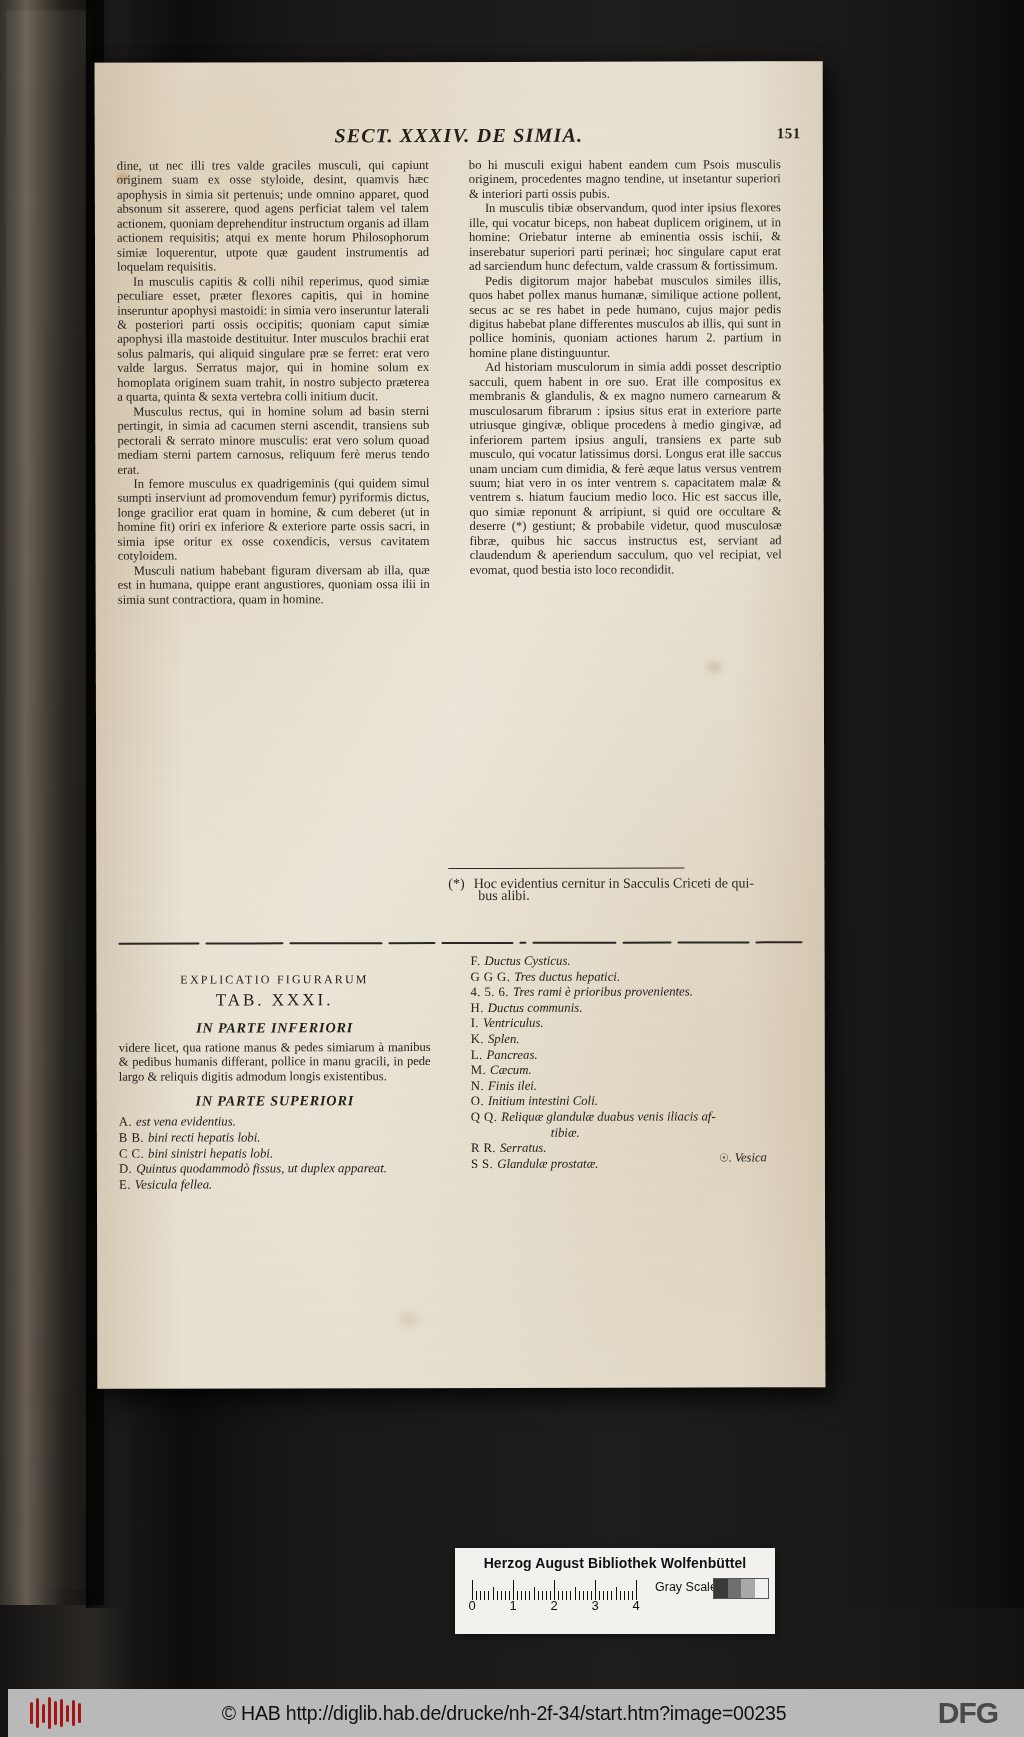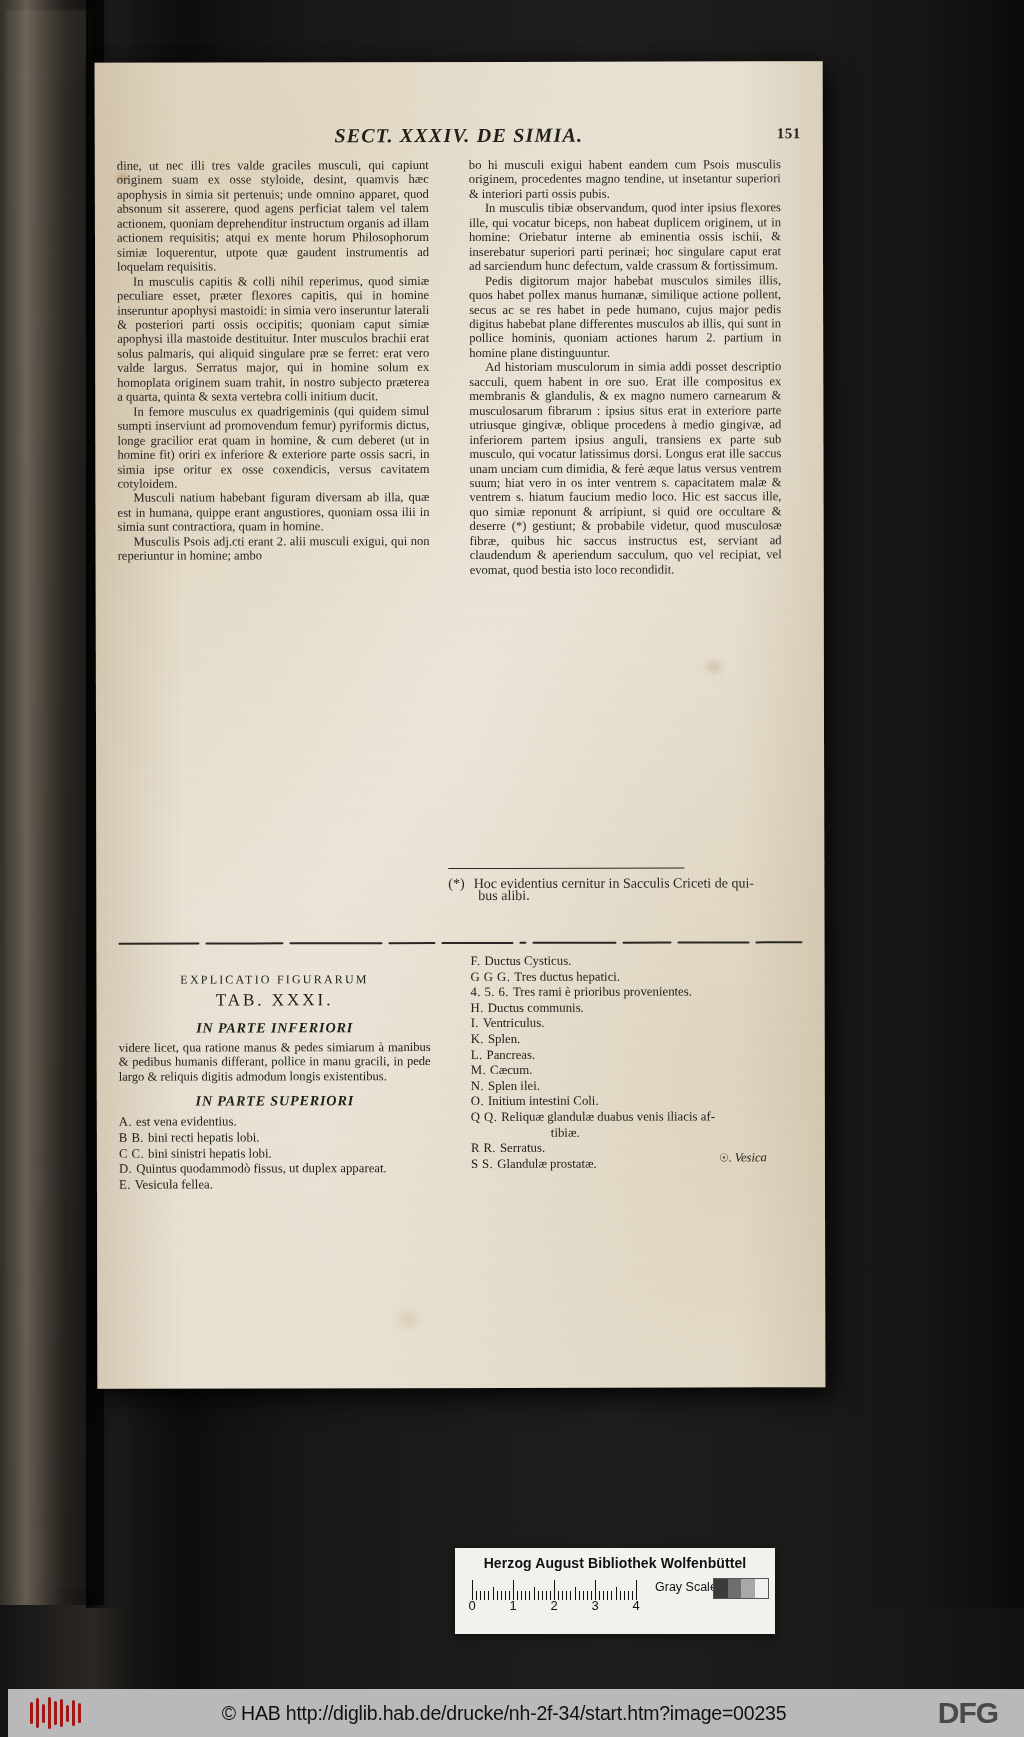--- a/index.html
+++ b/index.html
@@ -133,21 +133,21 @@
   #expl-intro .indent{text-indent:16px;}
 
   .fig-list{margin:0;padding:0;list-style:none;}
   .fig-list li{
     font-size:12.8px;line-height:15.6px;
     padding-left:40px;text-indent:-40px;
   }
   .fig-list li .key{
     font-style:normal;font-weight:normal;letter-spacing:.4px;margin-right:4px;
   }
-  .fig-list li .desc{}
+  .fig-list li .desc{font-style:italic;}
   .fig-list li .wrap{display:block;text-indent:0;padding-left:40px;}
   #left-list{margin-top:5px;}
   #right-list{margin-top:0px;}
 
   #vesica{
     position:absolute;right:26px;bottom:6px;font-size:12.6px;font-style:italic;
   }
   #vesica .sym{font-style:normal;font-size:11px;}
 
   
@@ -222,23 +222,23 @@
 
   <div id="running-head">
     <div id="head-title">SECT. XXXIV. DE SIMIA.</div>
     <div id="page-number">151</div>
   </div>
 
   <div id="body-cols">
     <div class="col" id="col-left">
       <p>dine, ut nec illi tres valde graciles musculi, qui capiunt originem suam ex osse styloide, desint, quamvis hæc apophysis in simia sit pertenuis; unde omnino apparet, quod absonum sit asserere, quod agens perficiat talem vel talem actionem, quoniam deprehenditur instructum organis ad illam actionem requisitis; atqui ex mente horum Philosophorum simiæ loquerentur, utpote quæ gaudent instrumentis ad loquelam requisitis.</p>
       <p class="indent">In musculis capitis &amp; colli nihil reperimus, quod simiæ peculiare esset, præter flexores capitis, qui in homine inseruntur apophysi mastoidi: in simia vero inseruntur laterali &amp; posteriori parti ossis occipitis; quoniam caput simiæ apophysi illa mastoide destituitur. Inter musculos brachii erat solus palmaris, qui aliquid singulare præ se ferret: erat vero valde largus. Serratus major, qui in homine solum ex homoplata originem suam trahit, in nostro subjecto præterea a quarta, quinta &amp; sexta vertebra colli initium ducit.</p>
+      <p class="indent">Musculus rectus, qui in homine solum ad basin sterni pertingit, in simia ad cacumen sterni ascendit, transiens sub pectorali &amp; serrato minore musculis: erat vero solum quoad mediam sterni partem carnosus, reliquum ferè merus tendo erat.</p>
       <p class="indent">In femore musculus ex quadrigeminis (qui quidem simul sumpti inserviunt ad promovendum femur) pyriformis dictus, longe gracilior erat quam in homine, &amp; cum deberet (ut in homine fit) oriri ex inferiore &amp; exteriore parte ossis sacri, in simia ipse oritur ex osse coxendicis, versus cavitatem cotyloidem.</p>
       <p class="indent">Musculi natium habebant figuram diversam ab illa, quæ est in humana, quippe erant angustiores, quoniam ossa ilii in simia sunt contractiora, quam in homine.</p>
-      <p class="indent">Musculis Psois adj.cti erant 2. alii musculi exigui, qui non reperiuntur in homine; ambo</p>
     </div>
     <div class="col" id="col-right">
       <p>bo hi musculi exigui habent eandem cum Psois musculis originem, procedentes magno tendine, ut insetantur superiori &amp; interiori parti ossis pubis.</p>
       <p class="indent">In musculis tibiæ observandum, quod inter ipsius flexores ille, qui vocatur biceps, non habeat duplicem originem, ut in homine: Oriebatur interne ab eminentia ossis ischii, &amp; inserebatur superiori parti perinæi; hoc singulare caput erat ad sarciendum hunc defectum, valde crassum &amp; fortissimum.</p>
       <p class="indent">Pedis digitorum major habebat musculos similes illis, quos habet pollex manus humanæ, similique actione pollent, secus ac se res habet in pede humano, cujus major pedis digitus habebat plane differentes musculos ab illis, qui sunt in pollice hominis, quoniam actiones harum 2. partium in homine plane distinguuntur.</p>
       <p class="indent">Ad historiam musculorum in simia addi posset descriptio sacculi, quem habent in ore suo. Erat ille compositus ex membranis &amp; glandulis, &amp; ex magno numero carnearum &amp; musculosarum fibrarum : ipsius situs erat in exteriore parte utriusque gingivæ, oblique procedens à medio gingivæ, ad inferiorem partem ipsius anguli, transiens ex parte sub musculo, qui vocatur latissimus dorsi. Longus erat ille saccus unam unciam cum dimidia, &amp; ferè æque latus versus ventrem suum; hiat vero in os inter ventrem s. capacitatem malæ &amp; ventrem s. hiatum faucium medio loco. Hic est saccus ille, quo simiæ reponunt &amp; arripiunt, si quid ore occultare &amp; deserre (*) gestiunt; &amp; probabile videtur, quod musculosæ fibræ, quibus hic saccus instructus est, serviant ad claudendum &amp; aperiendum sacculum, quo vel recipiat, vel evomat, quod bestia isto loco recondidit.</p>
     </div>
   </div>
 
   <div id="footnote-rule"></div>
@@ -283,21 +283,21 @@
     <div id="expl-right">
       <ul class="fig-list" id="right-list">
         <li><span class="key">F.</span><span class="desc">Ductus Cysticus.</span></li>
         <li><span class="key">G G G.</span><span class="desc">Tres ductus hepatici.</span></li>
         <li><span class="key">4. 5. 6.</span><span class="desc">Tres rami è prioribus provenientes.</span></li>
         <li><span class="key">H.</span><span class="desc">Ductus communis.</span></li>
         <li><span class="key">I.</span><span class="desc">Ventriculus.</span></li>
         <li><span class="key">K.</span><span class="desc">Splen.</span></li>
         <li><span class="key">L.</span><span class="desc">Pancreas.</span></li>
         <li><span class="key">M.</span><span class="desc">Cæcum.</span></li>
-        <li><span class="key">N.</span><span class="desc">Splen ilei.</span></li>
+        <li><span class="key">N.</span><span class="desc">Finis ilei.</span></li>
         <li><span class="key">O.</span><span class="desc">Initium intestini Coli.</span></li>
         <li><span class="key">Q Q.</span><span class="desc">Reliquæ glandulæ duabus venis iliacis af-</span><span class="wrap desc">tibiæ.</span></li>
         <li><span class="key">R R.</span><span class="desc">Serratus.</span></li>
         <li><span class="key">S S.</span><span class="desc">Glandulæ prostatæ.</span></li>
       </ul>
 
       <div id="vesica">
         <span class="sym">☉.</span>
         <span>Vesica</span>
       </div>

